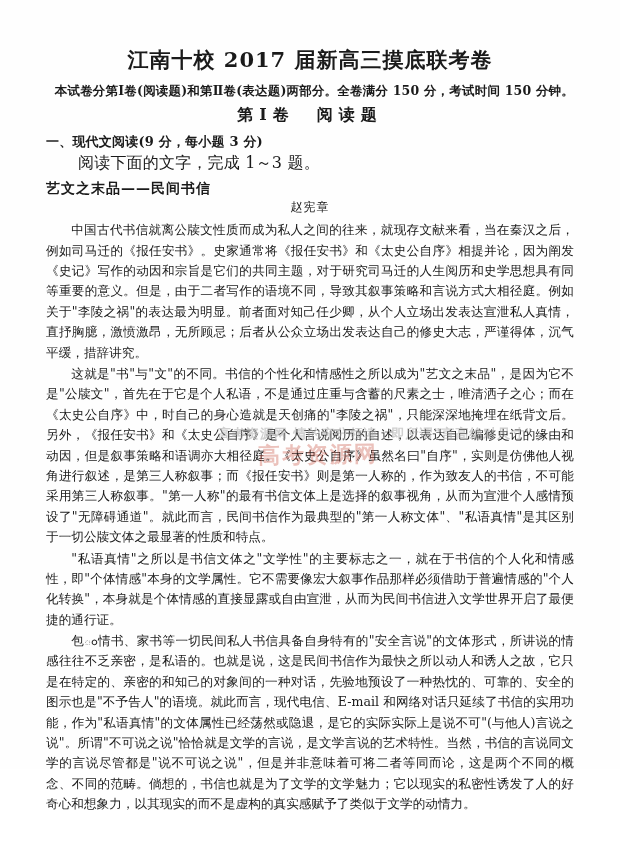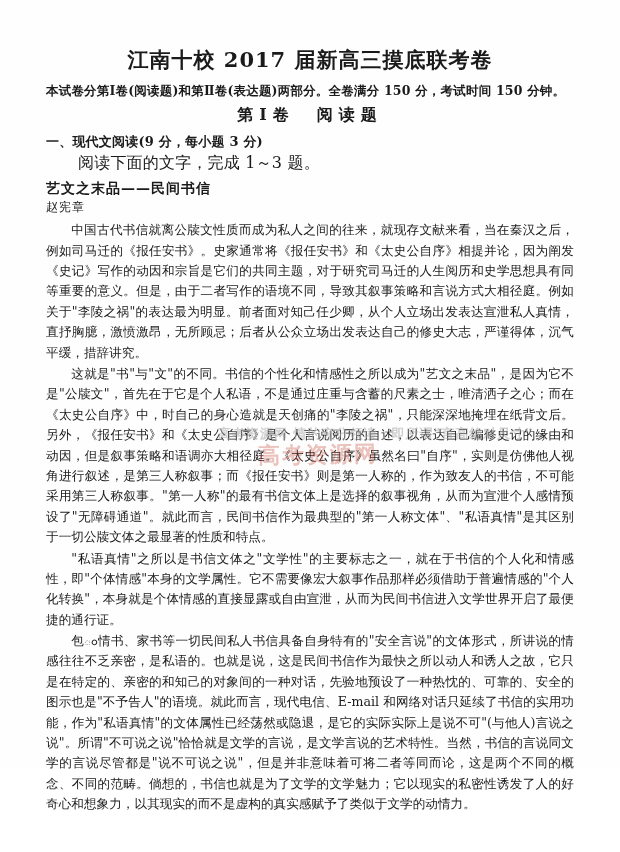--- a/index.html
+++ b/index.html
@@ -37,20 +37,21 @@
     letter-spacing: 16px;
     margin: 10px 0 12px 0;
     text-indent: 16px;
   }
   .notice {
     font-size: 12.5px;
     font-weight: bold;
     line-height: 1.7;
     margin: 6px 0 2px 0;
     letter-spacing: 0.2px;
+    text-align: right;
   }
   .center-line {
     text-align: center;
     font-weight: bold;
     margin: 4px 0 2px 0;
   }
   .section-heading {
     font-size: 16px;
     letter-spacing: 6px;
   }
@@ -71,21 +72,21 @@
     letter-spacing: 0.2px;
   }
   .passage-title {
     text-align: left;
     font-size: 14px;
     font-weight: bold;
     margin: 6px 0 1px 0;
     letter-spacing: 1px;
   }
   .passage-author {
-    text-align: left;
+    text-align: center;
     font-size: 12px;
     margin: 0 0 4px 0;
     letter-spacing: 1px;
   }
   .body-text {
     font-size: 12.6px;
     line-height: 1.62;
     text-align: justify;
     text-indent: 2em;
     margin: 0 0 1px 0;

